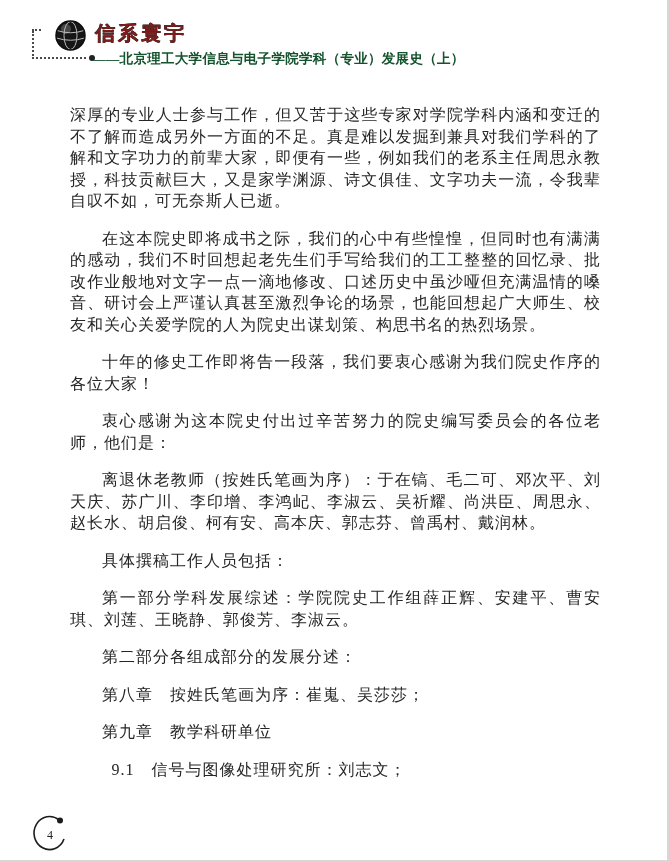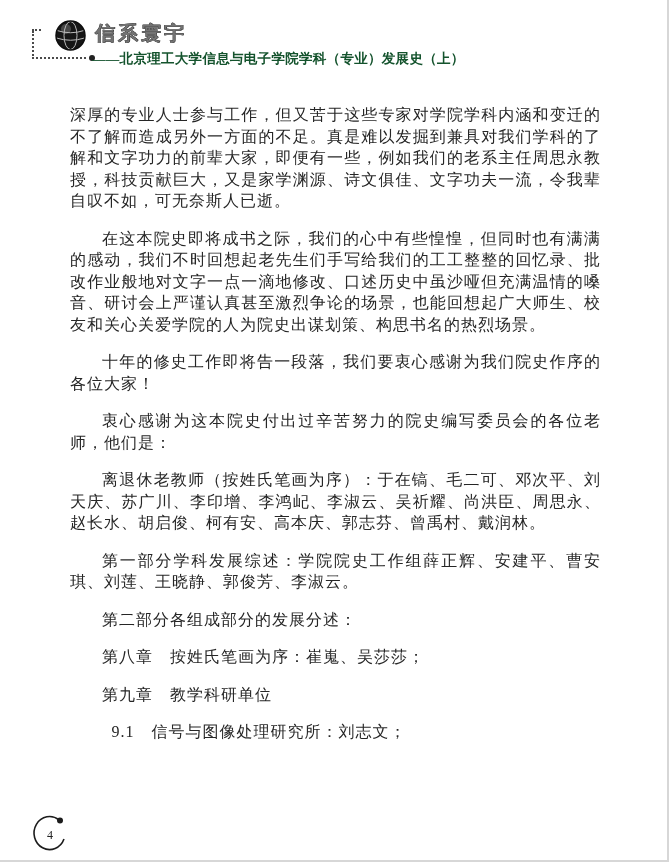--- a/index.html
+++ b/index.html
@@ -23,21 +23,21 @@
     border-top:2px dotted #4a4a4a;
   }
   .logo-bracket::after{
     content:"";position:absolute;right:-9px;bottom:-4px;width:6px;height:6px;
     border-radius:50%;background:#222;
   }
   .globe{position:absolute;left:55px;top:20px;width:31px;height:31px;}
   .logo-title{
     position:absolute;left:95px;top:20px;
     font-family:"Liberation Sans", sans-serif;
-    font-size:20px;font-weight:900;letter-spacing:3px;color:#737373;
+    font-size:20px;font-weight:900;letter-spacing:3px;color:#7f1d1d;
     text-shadow:0.6px 0 0 #141414, -0.3px 0 0 #141414;
     white-space:nowrap;
   }
   .subtitle{
     position:absolute;left:92px;top:50px;
     font-size:13.5px;font-weight:bold;color:#14532d;
     letter-spacing:0.3px;white-space:nowrap;
   }
   
   .content{
@@ -75,20 +75,21 @@
     <div class="logo-title">信系寰宇</div>
     <div class="subtitle">——北京理工大学信息与电子学院学科（专业）发展史（上）</div>
   </div>
 
   <div class="content">
     <p class="p-noindent">深厚的专业人士参与工作，但又苦于这些专家对学院学科内涵和变迁的不了解而造成另外一方面的不足。真是难以发掘到兼具对我们学科的了解和文字功力的前辈大家，即便有一些，例如我们的老系主任周思永教授，科技贡献巨大，又是家学渊源、诗文俱佳、文字功夫一流，令我辈自叹不如，可无奈斯人已逝。</p>
     <p class="p-indent">在这本院史即将成书之际，我们的心中有些惶惶，但同时也有满满的感动，我们不时回想起老先生们手写给我们的工工整整的回忆录、批改作业般地对文字一点一滴地修改、口述历史中虽沙哑但充满温情的嗓音、研讨会上严谨认真甚至激烈争论的场景，也能回想起广大师生、校友和关心关爱学院的人为院史出谋划策、构思书名的热烈场景。</p>
     <p class="p-indent">十年的修史工作即将告一段落，我们要衷心感谢为我们院史作序的各位大家！</p>
     <p class="p-indent">衷心感谢为这本院史付出过辛苦努力的院史编写委员会的各位老师，他们是：</p>
     <p class="p-indent">离退休老教师（按姓氏笔画为序）：于在镐、毛二可、邓次平、刘天庆、苏广川、李印增、李鸿屺、李淑云、吴祈耀、尚洪臣、周思永、赵长水、胡启俊、柯有安、高本庆、郭志芬、曾禹村、戴润林。</p>
+    <p class="p-indent">具体撰稿工作人员包括：</p>
     <p class="p-indent">第一部分学科发展综述：学院院史工作组薛正辉、安建平、曹安琪、刘莲、王晓静、郭俊芳、李淑云。</p>
     <p class="p-indent">第二部分各组成部分的发展分述：</p>
     <p class="p-indent">第八章　按姓氏笔画为序：崔嵬、吴莎莎；</p>
     <p class="p-indent">第九章　教学科研单位</p>
     <p class="p-sub">9.1　信号与图像处理研究所：刘志文；</p>
   </div>
 
   <div class="pagenum-wrap">
     <svg width="42" height="44" viewBox="0 0 42 44">
       <path d="M 30 7 A 15.5 16.5 0 1 0 35 26" fill="none" stroke="#1c1c1c" stroke-width="1.6"></path>

